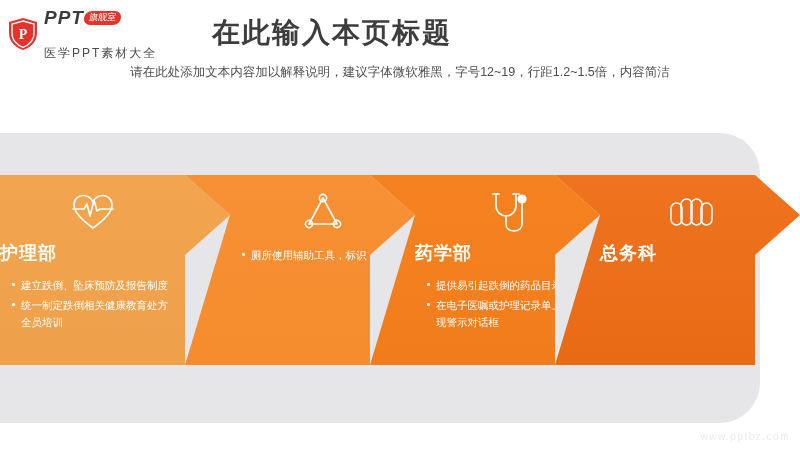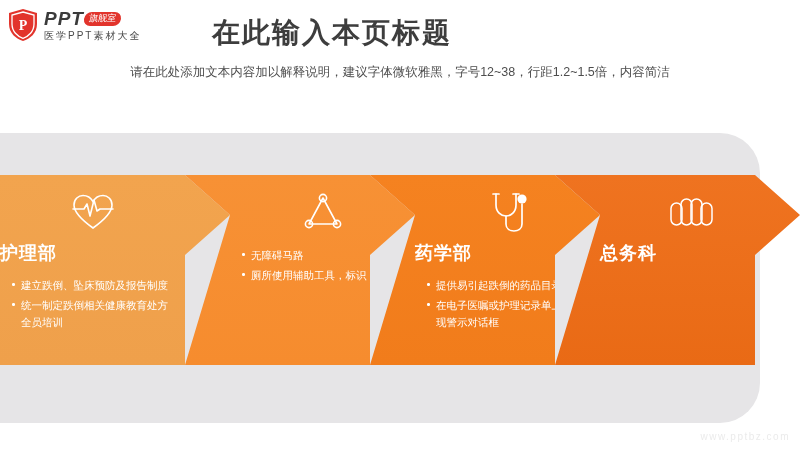--- a/index.html
+++ b/index.html
@@ -51,24 +51,24 @@
     background: #e2342c;
     color: #ffffff;
     font-size: 9px;
     padding: 2px 5px 3px 5px;
     border-radius: 8px;
     letter-spacing: 0px;
     transform: skewX(-8deg);
     white-space: nowrap;
   }
   .logo-row2 {
-    font-size: 10px;
+    font-size: 12px;
     color: #4a4a4a;
     letter-spacing: 2px;
-    margin-top: 3px;
+    margin-top: 20px;
     white-space: nowrap;
   }
 
   
   .page-title {
     position: absolute;
     top: 14px;
     left: 0;
     width: 664px;
     text-align: center;
@@ -199,21 +199,21 @@
     <span class="logo-row1">
       <span class="logo-ppt">PPT</span>
       <span class="logo-badge">旗舰室</span>
     </span>
     <span class="logo-row2">医学PPT素材大全</span>
   </span>
 </div>
 
 <div class="page-title">在此输入本页标题</div>
 <div class="subtitle">
-  <div>请在此处添加文本内容加以解释说明，建议字体微软雅黑，字号12~38，行距1.2~1.5倍，内容简洁</div>
+  <div>请在此处添加文本内容加以解释说明，建议字体微软雅黑，字号12~19，行距1.2~1.5倍，内容简洁</div>
 </div>
 
 <div class="panel"></div>
 
 <div class="band">
 
   <div class="seg seg-0">
     <div class="seg-inner">
       <div class="seg-icon">
         <svg width="44" height="40" viewBox="0 0 44 40">
@@ -233,21 +233,20 @@
     <div class="seg-inner">
       <div class="seg-icon">
         <svg width="42" height="42" viewBox="0 0 42 42">
           <path d="M21 7 L35 33 L7 33 Z" fill="none" stroke="#ffffff" stroke-width="1.6" stroke-linejoin="round"></path>
           <circle cx="21" cy="7" r="3.6" fill="none" stroke="#ffffff" stroke-width="1.6"></circle>
           <circle cx="35" cy="33" r="3.6" fill="none" stroke="#ffffff" stroke-width="1.6"></circle>
           <circle cx="7" cy="33" r="3.6" fill="none" stroke="#ffffff" stroke-width="1.6"></circle>
         </svg>
       </div>
       <ul class="seg-bullets">
-        <li>无障碍马路</li>
         <li>厕所使用辅助工具，标识</li>
       </ul>
     </div>
   </div>
 
   <div class="seg seg-2">
     <div class="seg-inner">
       <div class="seg-icon">
         <svg width="40" height="44" viewBox="0 0 40 44">
           <path d="M8 4 V15 C8 22 13 26 18 26 C23 26 28 22 28 15 V4" fill="none" stroke="#ffffff" stroke-width="1.7" stroke-linecap="round"></path>

